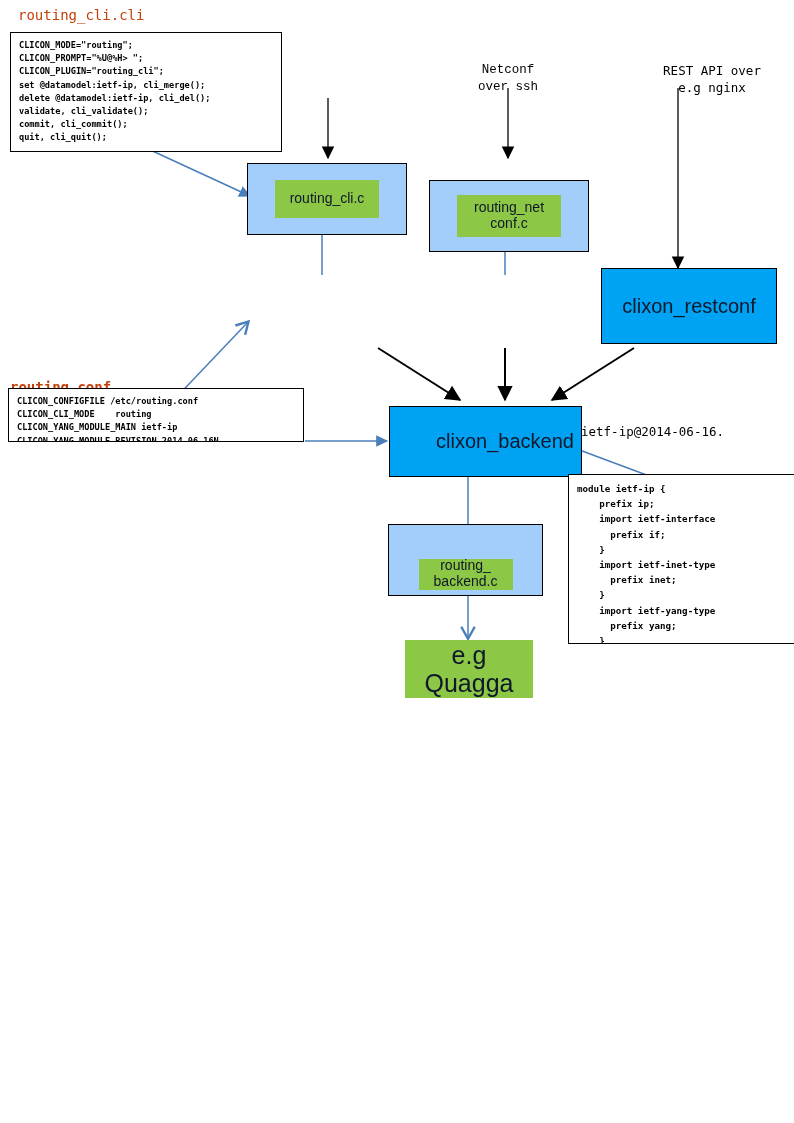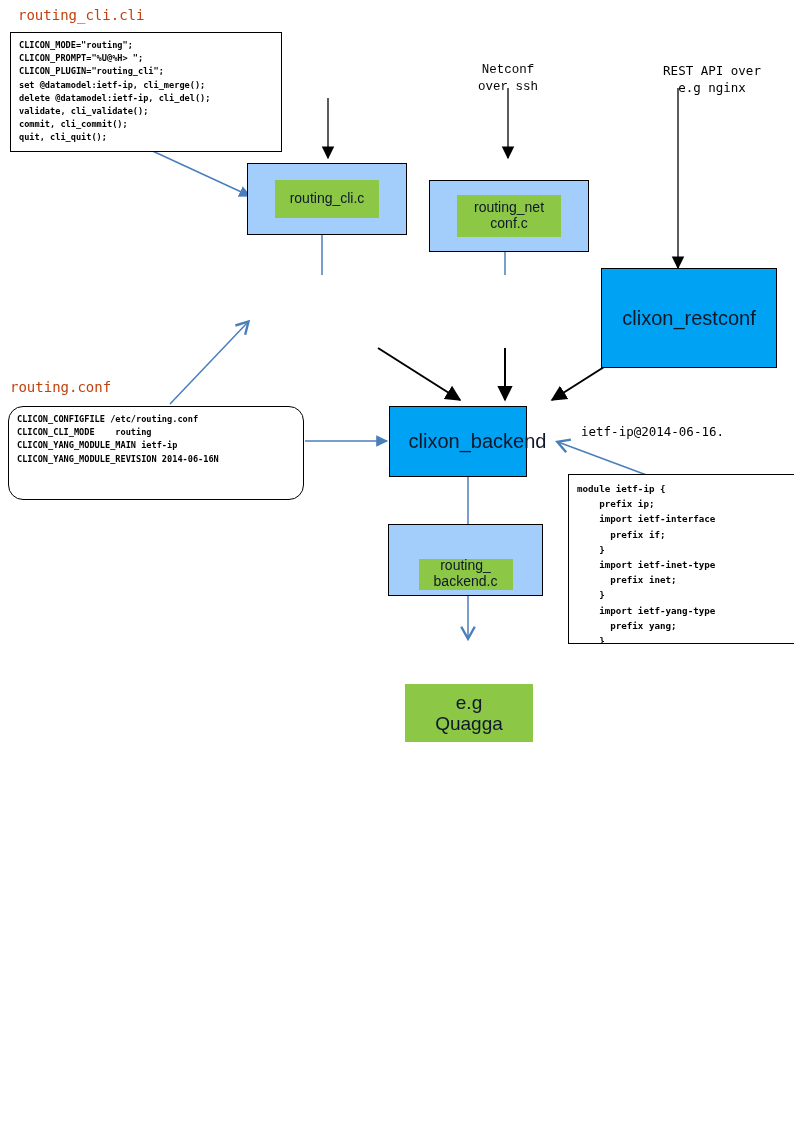--- a/index.html
+++ b/index.html
@@ -79,22 +79,21 @@
     background: #8cc746;
     font-size: 14px;
   }
   .box-blue {
     background: #00a2f3;
     border: 1.5px solid #000000;
     font-size: 20px;
   }
   .box-green-big {
     background: #8cc746;
-    font-size: 19px;
-    margin-top: 44px;
+    font-size: 25px;
   }
 </style>
 </head>
 <body>
 
 <div id="canvas">
 
   <svg class="arrows" viewBox="0 0 794 1123">
     <defs>
       <marker id="ah-black" markerWidth="9" markerHeight="9" refX="7.2" refY="4.5" orient="auto" markerUnits="strokeWidth">
@@ -182,30 +181,30 @@
     <div class="box box-green" style="position:relative; left:0; top:0; width:104px; height:38px;">routing_cli.c</div>
   </div>
 
   <div class="box box-plugin-holder" style="left:429px; top:180px; width:160px; height:72px;">
     <div class="box box-green" style="position:relative; left:0; top:0; width:104px; height:42px;">routing_net
 conf.c</div>
   </div>
 
 
 
-  <div class="box box-blue" style="left:601px; top:268px; width:176px; height:100px;">clixon_restconf</div>
-
-  <div class="file-title" style="left:10px; top:379px;">routing.conf</div>
-
-  <div class="code-box" style="left:8px; top:406px; width:296px; height:94px;border-radius:15px;">CLICON_CONFIGFILE /etc/routing.conf
+  <div class="box box-blue" style="left:601px; top:268px; width:176px; height:76px;">clixon_restconf</div>
+
+  <div class="file-title" style="left:10px; top:379px;font-weight:bold;">routing.conf</div>
+
+  <div class="code-box" style="left:8px; top:388px; width:296px; height:54px;">CLICON_CONFIGFILE /etc/routing.conf
 CLICON_CLI_MODE    routing
 CLICON_YANG_MODULE_MAIN ietf-ip
 CLICON_YANG_MODULE_REVISION 2014-06-16N</div>
 
-  <div class="box box-blue" style="left:389px; top:406px; width:138px; height:71px;padding-left:39px;">clixon_backend</div>
+  <div class="box box-blue" style="left:389px; top:406px; width:193px; height:71px;padding-left:39px;">clixon_backend</div>
 
   <div class="plain-label label-left" style="left:581px; top:423px; width:230px;">ietf-ip@2014-06-16.</div>
 
   <div class="code-box" style="left:568px; top:474px; width:232px; height:170px; font-size:9.2px; line-height:15.2px;">module ietf-ip {
     prefix ip;
     import ietf-interface
       prefix if;
     }
     import ietf-inet-type
       prefix inet;

